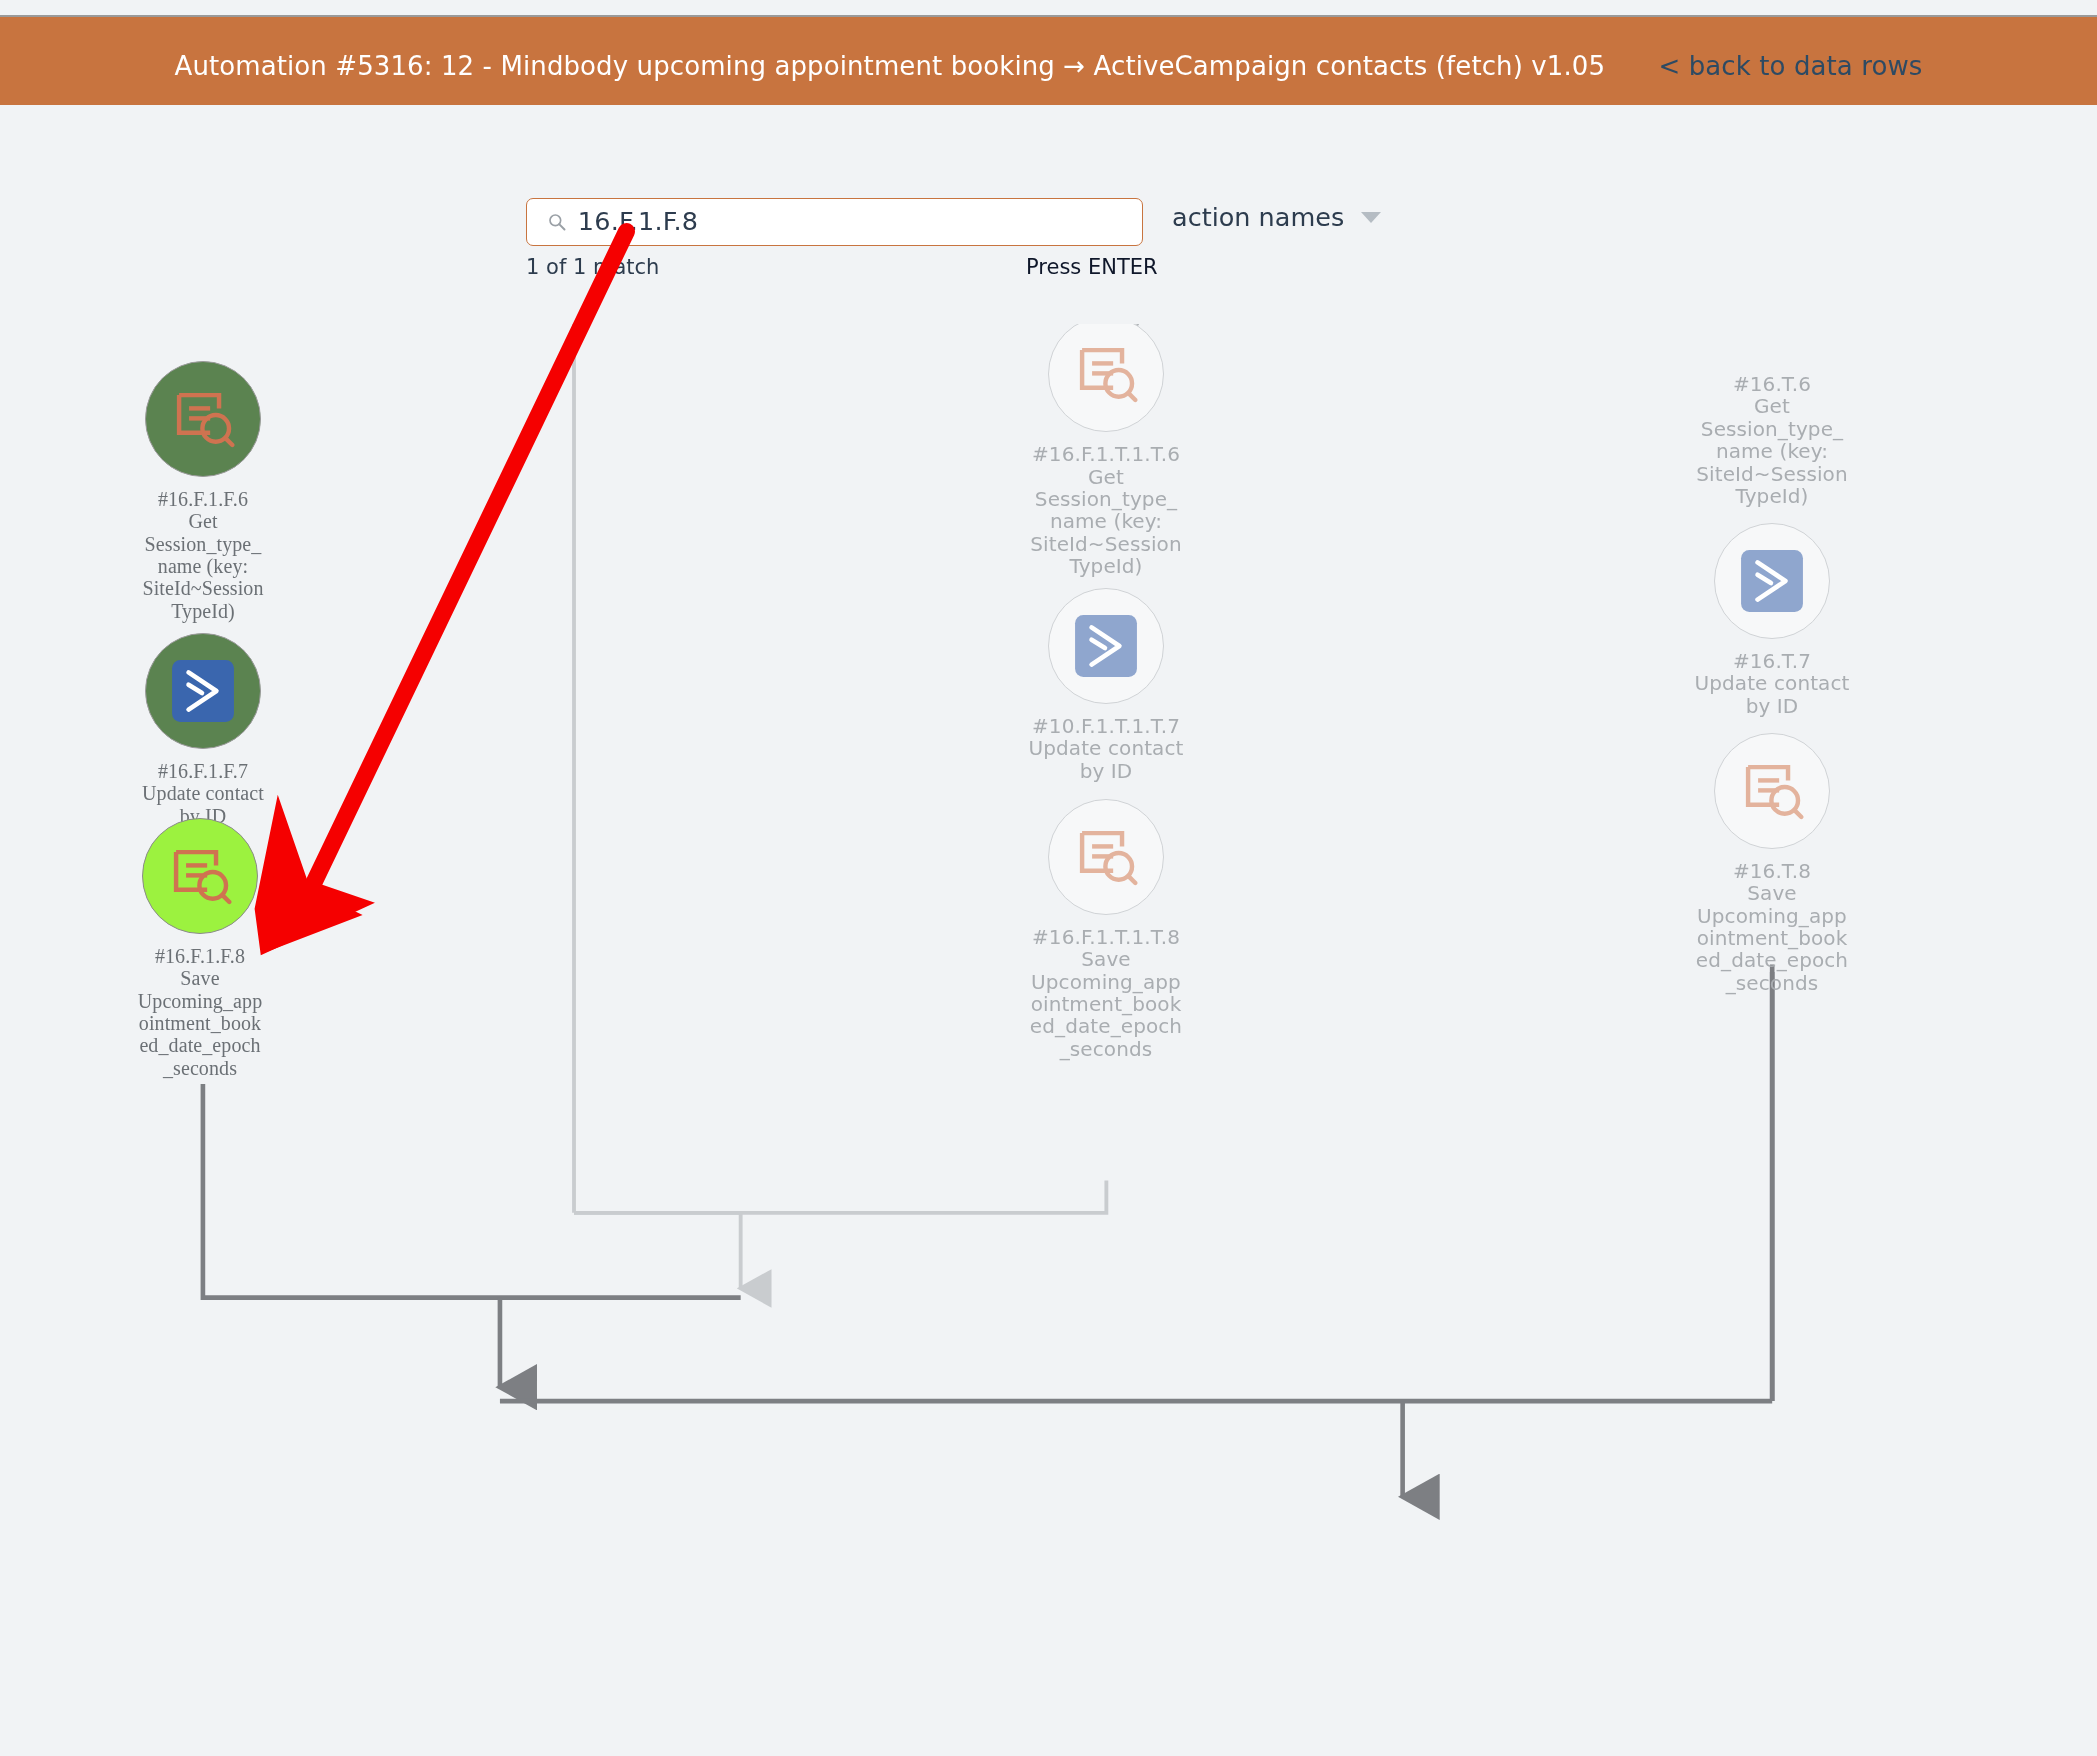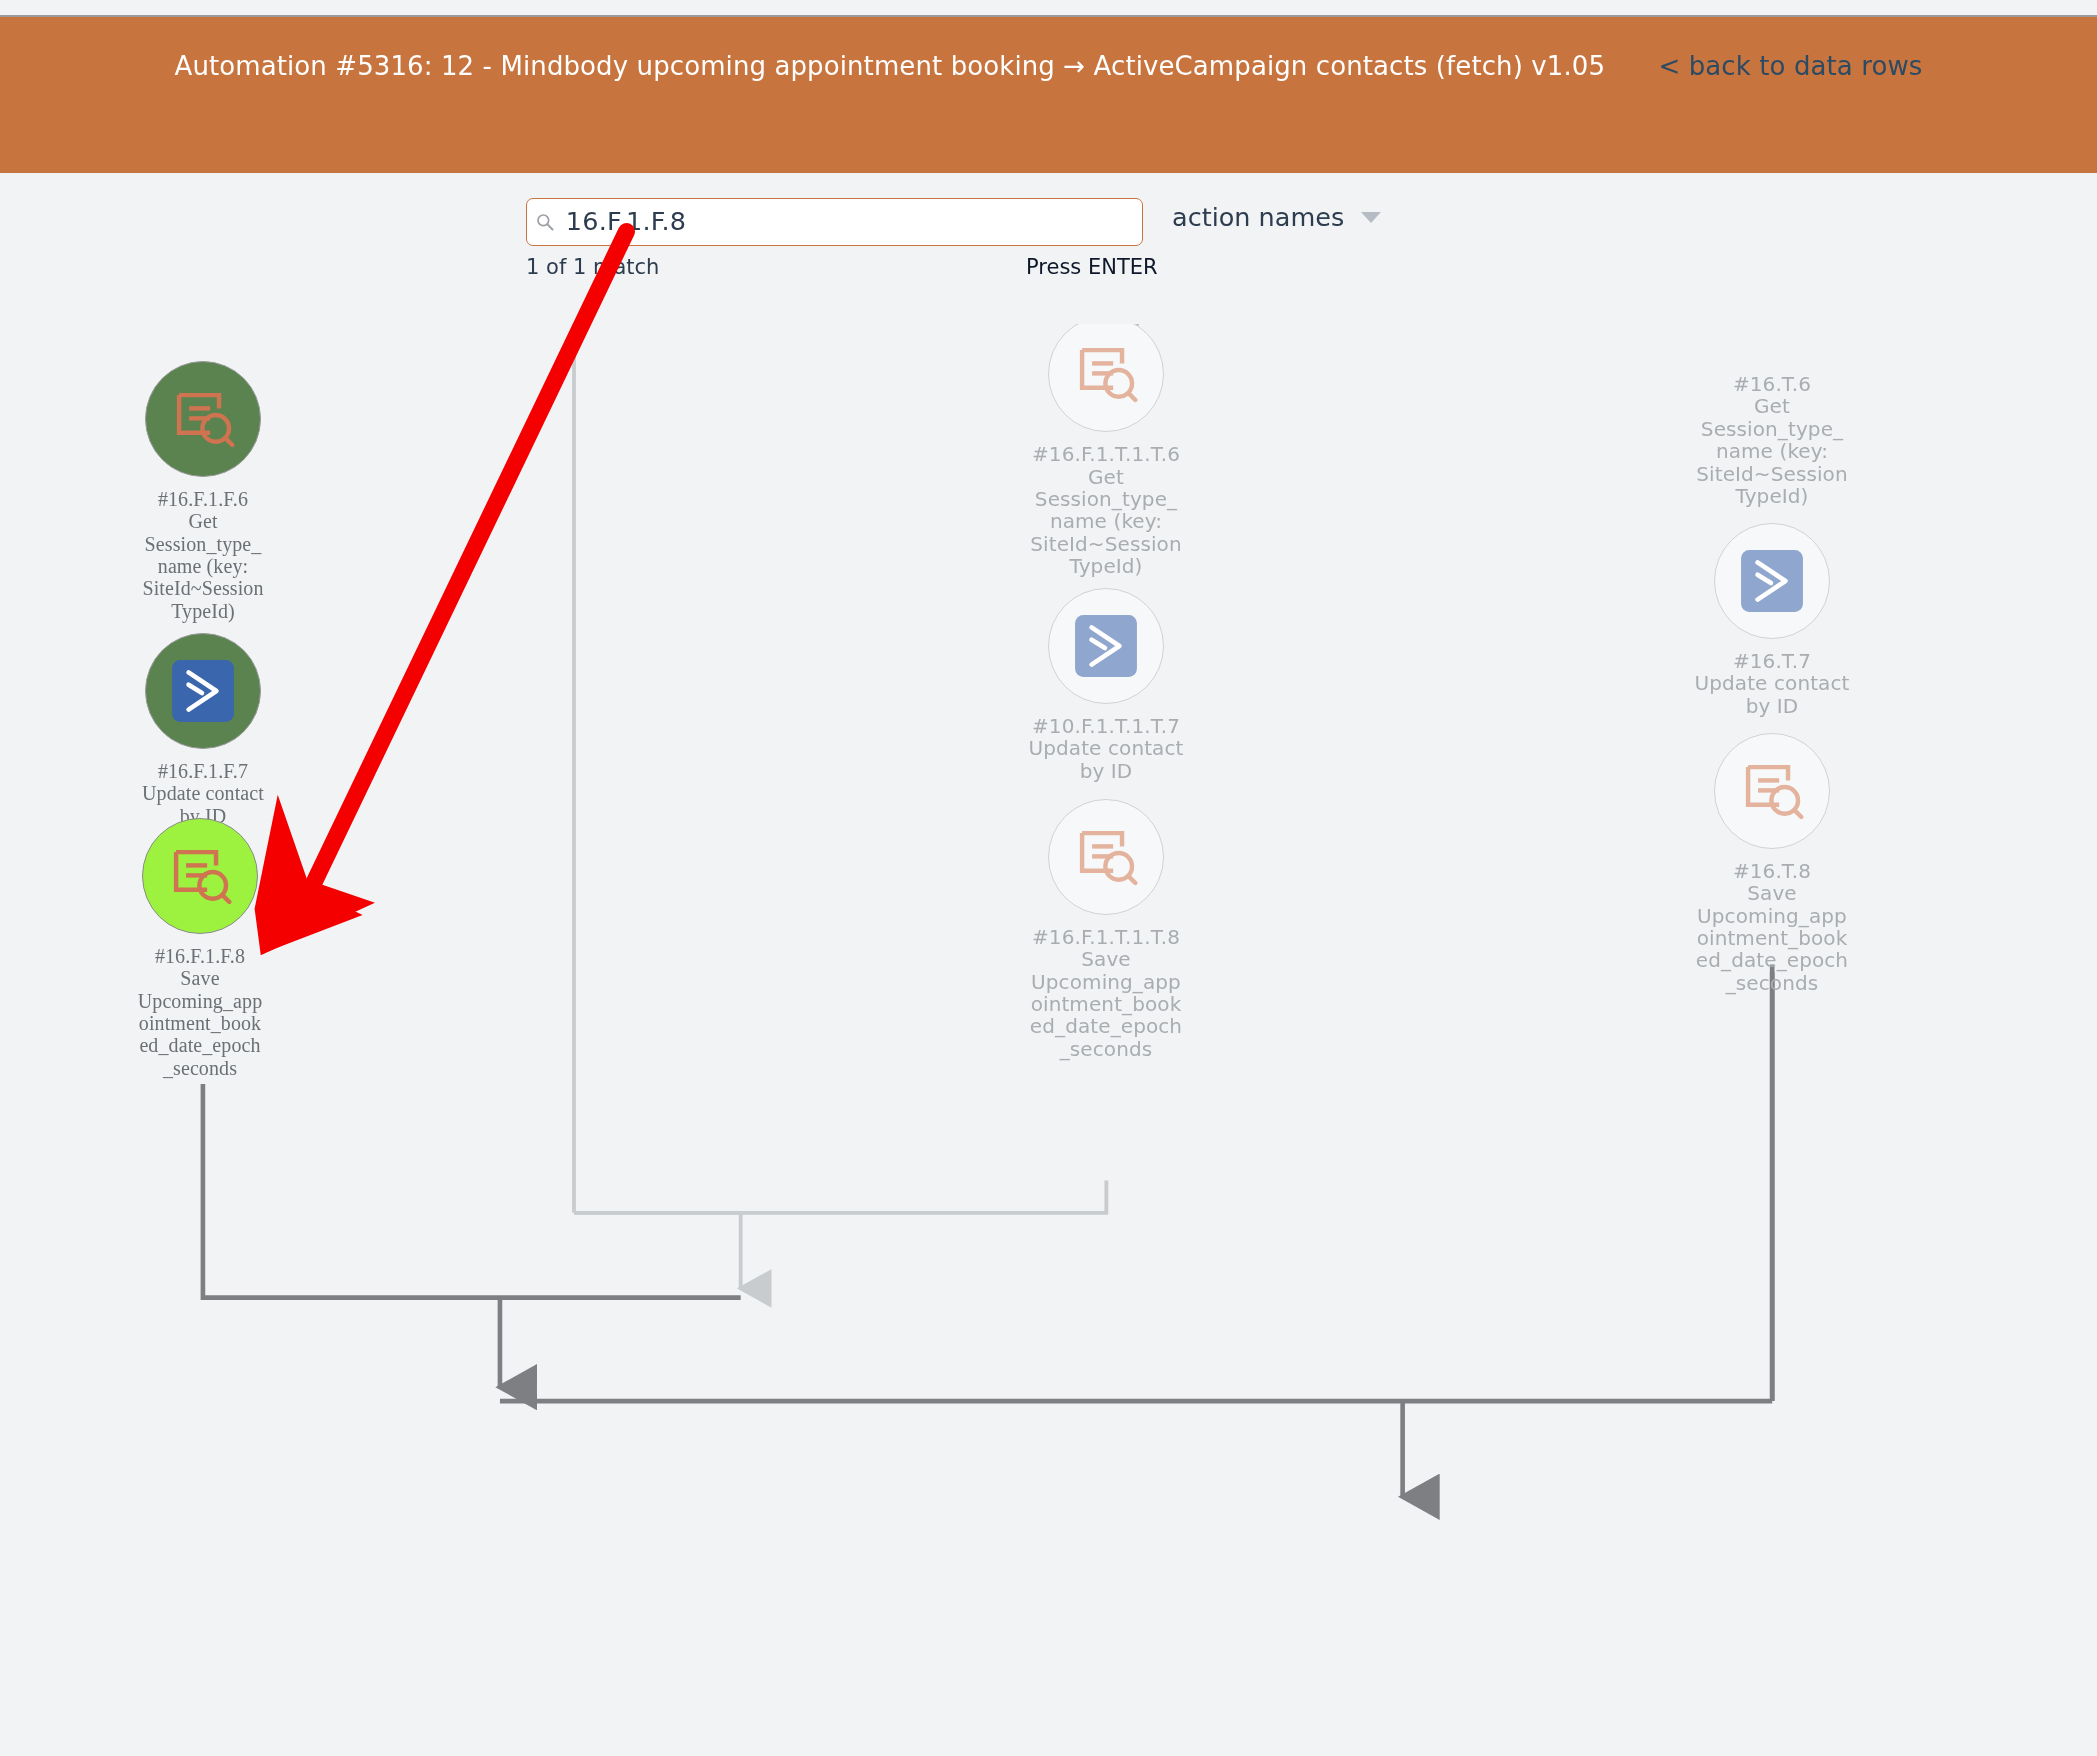--- a/index.html
+++ b/index.html
@@ -9,21 +9,21 @@
     width: 2097px; height: 1756px;
     background: #f1f3f5;
     font-family: "DejaVu Sans", "Liberation Sans", sans-serif;
     overflow: hidden;
   }
 
   
   .header {
     position: absolute;
     left: 0; top: 15.4px;
-    width: 2097px; height: 158px;
+    width: 2097px; height: 90px;
     background: #c8743f;
     border-top: 2.3px solid #9a9a9a;
     color: #ffffff;
     text-align: center;
   }
   .header-line1 {
     margin-top: 34px;
     font-size: 26px;
     line-height: 31px;
     letter-spacing: 0.1px;
@@ -50,21 +50,21 @@
     left: 526px; top: 198px;
     width: 617px; height: 48px;
   }
   .search-box {
     width: 617px; height: 48px;
     background: #ffffff;
     border: 1.5px solid #c8743f;
     border-radius: 7px;
     display: flex;
     align-items: center;
-    padding-left: 8px;
+    padding-left: 20px;
   }
   .search-icon {
     width: 20px; height: 20px;
     margin-right: 10.8px;
     flex: 0 0 auto;
     display: block;
   }
   .search-value {
     font-size: 25.5px;
     color: #2d3c4e;

